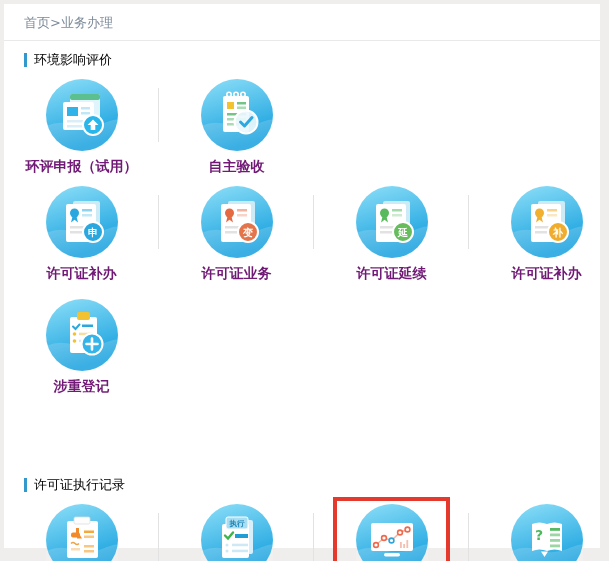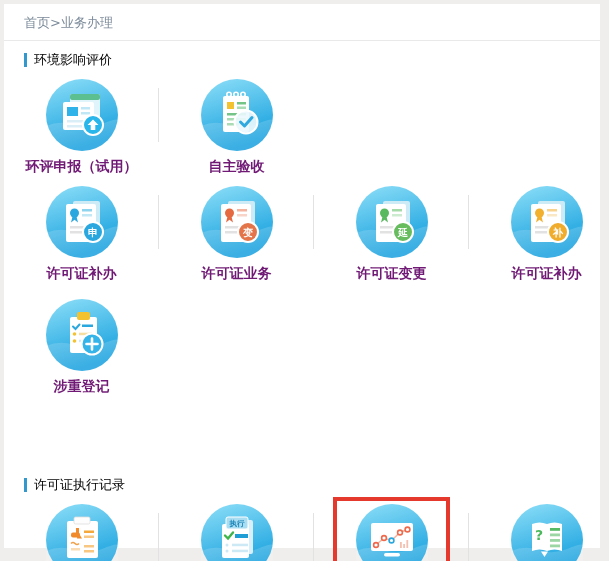--- a/index.html
+++ b/index.html
@@ -129,21 +129,21 @@
         <rect x="20" y="18" width="30" height="38" rx="2" fill="#ffffff"></rect>
         <circle cx="28.5" cy="27" r="4.5" fill="#59b95f"></circle>
         <path d="M26.5 30.5 L25 36.5 L28.5 33.8 L32 36.5 L30.5 30.5 Z" fill="#59b95f"></path>
         <rect x="36" y="23" width="10" height="2.5" fill="#a5dba8"></rect>
         <rect x="36" y="28" width="10" height="2.5" fill="#cdeccf"></rect>
         <rect x="24" y="40" width="22" height="2.5" fill="#e2e2e2"></rect>
         <rect x="24" y="45" width="16" height="2.5" fill="#e2e2e2"></rect>
         <circle cx="47" cy="46" r="10" fill="#67bd5e" stroke="#ffffff" stroke-width="2"></circle>
         <text x="47" y="50" font-size="10" font-weight="bold" fill="#ffffff" text-anchor="middle">延</text>
       </svg>
-      <div class="lbl">许可证变更</div>
+      <div class="lbl">许可证延续</div>
     </div>
 
     <div class="cell">
       <svg class="ic" viewBox="0 0 72 72">
         <circle cx="36" cy="36" r="36" fill="url(#cg)"></circle>
         <path d="M0 47 Q14 41 28 46 T56 45 T72 41 V72 H0 Z" fill="#ffffff" opacity="0.16"></path>
         <rect x="27" y="15" width="27" height="36" rx="2" fill="#cdeaf7"></rect>
         <rect x="20" y="18" width="30" height="38" rx="2" fill="#ffffff"></rect>
         <circle cx="28.5" cy="27" r="4.5" fill="#f2b02f"></circle>
         <path d="M26.5 30.5 L25 36.5 L28.5 33.8 L32 36.5 L30.5 30.5 Z" fill="#f2b02f"></path>

